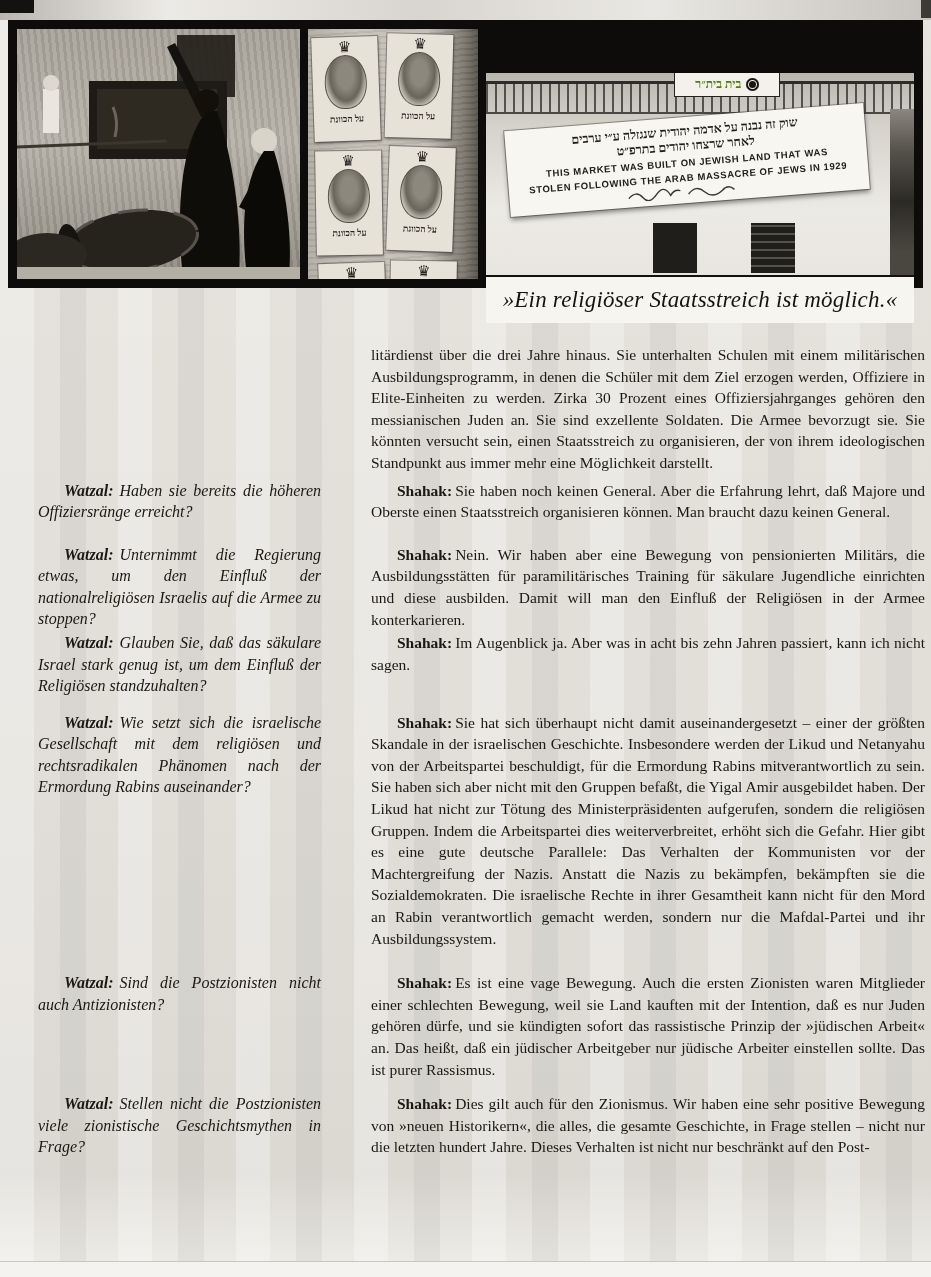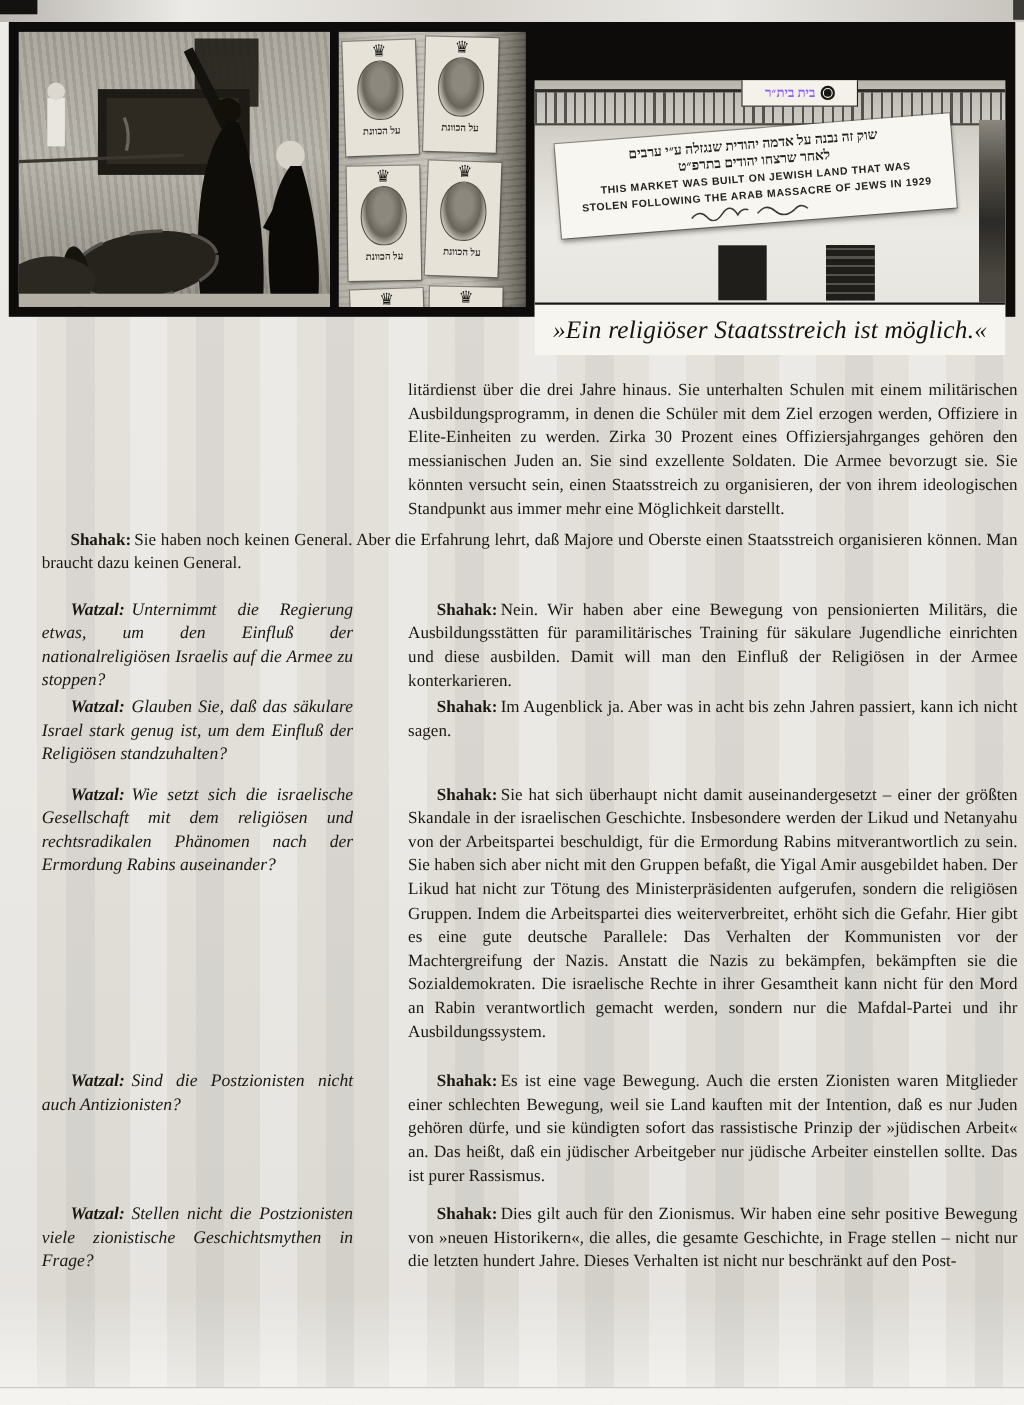--- a/index.html
+++ b/index.html
@@ -65,21 +65,21 @@
   
   .fence{
     position:absolute;top:8px;left:0;right:0;height:28px;
     background:repeating-linear-gradient(90deg, rgba(45,43,40,.75) 0 2px, rgba(0,0,0,0) 2px 9px);
     border-top:3px solid #2e2c29;border-bottom:2px solid #4a4843;
   }
   .roof-sign{
     position:absolute;top:-2px;left:44%;width:104px;height:24px;
     background:#f3f1ea;border:1px solid #23211e;
     display:flex;align-items:center;justify-content:center;gap:5px;
-    font-size:12px;font-weight:bold;color:#8b5cf6;direction:rtl;
+    font-size:12px;font-weight:bold;color:#4d7c0f;direction:rtl;
   }
   .roof-sign .emblem{width:13px;height:13px;border-radius:50%;background:#181613;
     box-shadow:inset 0 0 0 2px #181613, inset 0 0 0 3px #f3f1ea;}
   .market-sign{
     position:absolute;top:44px;left:5%;width:84%;
     background:#f8f6f0;
     transform:rotate(-4.5deg);
     box-shadow:0 3px 5px rgba(0,0,0,.45), 0 0 0 1px rgba(70,68,62,.5);
     text-align:center;padding:7px 8px 5px;box-sizing:border-box;
   }
@@ -228,20 +228,23 @@
   <div class="content">
 
     <div class="row" style="margin-bottom:6px;">
       <div class="col-q"></div>
       <div class="col-a">
         <p class="answer continuation"><span>litärdienst über die drei Jahre hinaus. Sie unterhalten Schulen mit einem militärischen Ausbildungsprogramm, in denen die Schüler mit dem Ziel erzogen werden, Offiziere in Elite-Einheiten zu werden. Zirka 30 Prozent eines Offiziersjahrganges gehören den messianischen Juden an. Sie sind exzellente Soldaten. Die Armee bevorzugt sie. Sie könnten versucht sein, einen Staatsstreich zu organisieren, der von ihrem ideologischen Standpunkt aus immer mehr eine Möglichkeit darstellt.</span></p>
       </div>
     </div>
 
     <div class="row" style="margin-bottom:21px;">
+      <div class="col-q">
+        <p class="question"><b class="label">Watzal:</b><span>Haben sie bereits die höheren Offiziersränge erreicht?</span></p>
+      </div>
       <div class="col-a">
         <p class="answer"><b class="label">Shahak:</b><span>Sie haben noch keinen General. Aber die Erfahrung lehrt, daß Majore und Oberste einen Staatsstreich organisieren können. Man braucht dazu keinen General.</span></p>
       </div>
     </div>
 
     <div class="row" style="margin-bottom:2px;">
       <div class="col-q">
         <p class="question"><b class="label">Watzal:</b><span>Unternimmt die Regierung etwas, um den Einfluß der nationalreligiösen Israelis auf die Armee zu stoppen?</span></p>
       </div>
       <div class="col-a">

